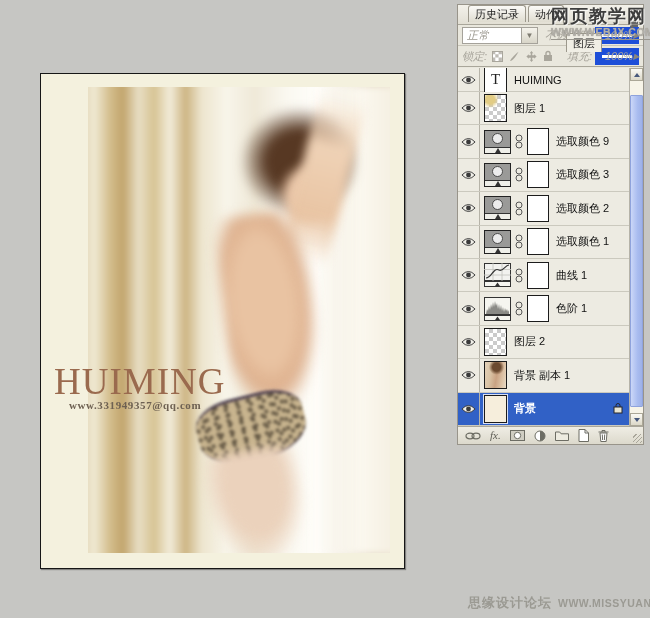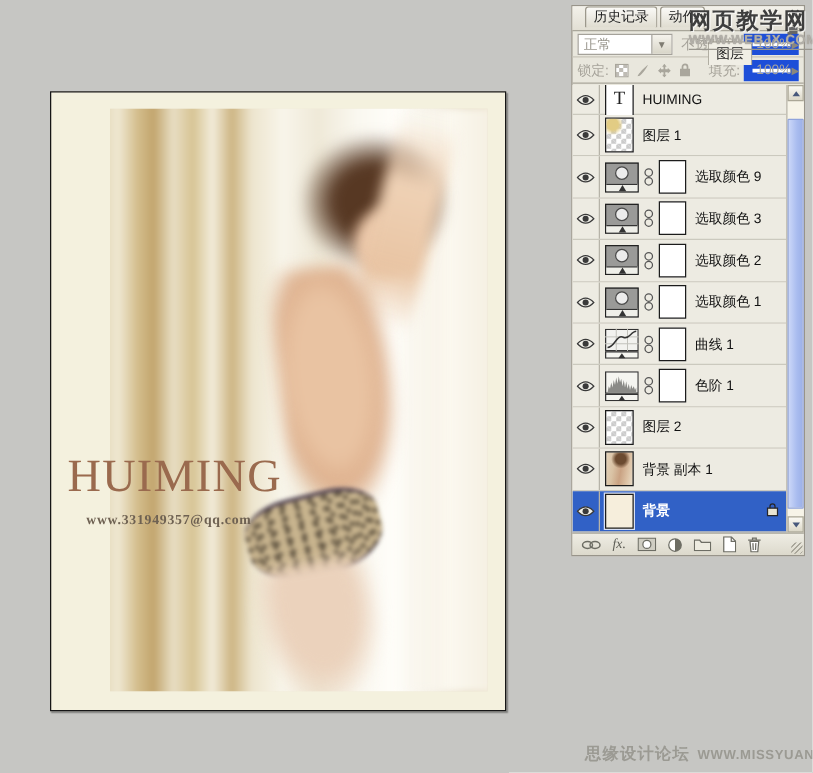--- a/index.html
+++ b/index.html
@@ -28,36 +28,36 @@
     background:radial-gradient(circle at 20% 30%,#5f5340 0 1.5px,transparent 2.5px),
                radial-gradient(circle at 60% 60%,#5f5340 0 1.5px,transparent 2.5px),
                radial-gradient(circle at 85% 25%,#5f5340 0 1.5px,transparent 2.5px),
                #C8B48E;background-size:11px 9px,13px 11px,12px 10px;}
   .legs{left:40%;top:78%;width:32%;height:24%;filter:blur(5px);transform:rotate(-10deg);
     background:radial-gradient(ellipse at 50% 30%,#EBD2BC 0 45%,rgba(235,210,188,0) 75%);}
   .veil{right:-4%;top:0;width:30%;height:100%;filter:blur(3px);
     background:linear-gradient(90deg,rgba(253,251,244,0),#FBF8EF 55%,#F3EDDE);}
   .brand{position:absolute;left:13px;top:289px;font-family:"Liberation Serif",serif;
     font-size:37px;color:#9A6A4E;letter-spacing:1px;line-height:1;}
-  .email{position:absolute;left:28px;top:336px;font-family:"Liberation Serif",serif;
+  .email{position:absolute;left:28px;top:325px;font-family:"Liberation Serif",serif;
     font-size:11px;font-weight:bold;color:#6E6152;letter-spacing:.6px;}
 
   
   .panel{position:absolute;left:457px;top:4px;width:187px;height:441px;background:#E9E7DD;
     border:1px solid #98948A;box-sizing:border-box;color:#222;}
   .tabs{height:20px;display:flex;align-items:flex-start;padding-left:10px;position:relative;
     background:linear-gradient(#F3F1EA,#E2DFD4);border-bottom:1px solid #A9A69A;box-sizing:border-box;}
   .tab{height:16px;line-height:16px;padding:0 6px;margin-right:2px;border:1px solid #9C988C;border-bottom:none;
     border-radius:3px 3px 0 0;background:linear-gradient(#FBFAF7,#DFDCD0);white-space:nowrap;cursor:default;}
   .tab.active{background:#F0EEE5;height:18px;line-height:18px;margin-top:28px;}
   .panel-close{position:absolute;right:1px;top:1px;width:12px;height:12px;line-height:11px;text-align:center;
     font-size:10px;color:#444;font-weight:bold;}
   .panel-menu{position:absolute;right:2px;top:15px;width:11px;color:#666;font-size:8px;line-height:3px;}
 
-  .ctl-row{height:21px;display:flex;align-items:center;padding:0 4px;border-bottom:1px solid #C9C6BA;box-sizing:border-box;}
+  .ctl-row{height:21px;display:flex;align-items:center;padding:0 4px;border-bottom:1px solid #C9C6BA;box-sizing:border-box;font-style:italic;}
   .ctl-row.lockrow{border-bottom:1px solid #A9A69A;}
   .combo{width:86px;height:17px;background:#fff;border:1px solid #A5A29A;display:flex;align-items:center;
     color:#9A978E;box-sizing:border-box;}
   .combo .txt{flex:1;padding-left:4px;}
   .combo .dd{width:15px;align-self:stretch;background:linear-gradient(#F5F3EC,#D8D5C8);
     border-left:1px solid #A5A29A;text-align:center;color:#7F7C72;font-size:8px;line-height:15px;}
   .glabel{margin-left:7px;color:#A5A299;white-space:nowrap;}
   .valbox{width:44px;height:17px;margin-left:3px;background:#fff;border:7px solid #1d4ed8;color:#A8A59C;
     display:flex;align-items:center;justify-content:space-between;padding:0 3px;box-sizing:border-box;}
   .valbox .arr{color:#8A877E;font-size:8px;}

